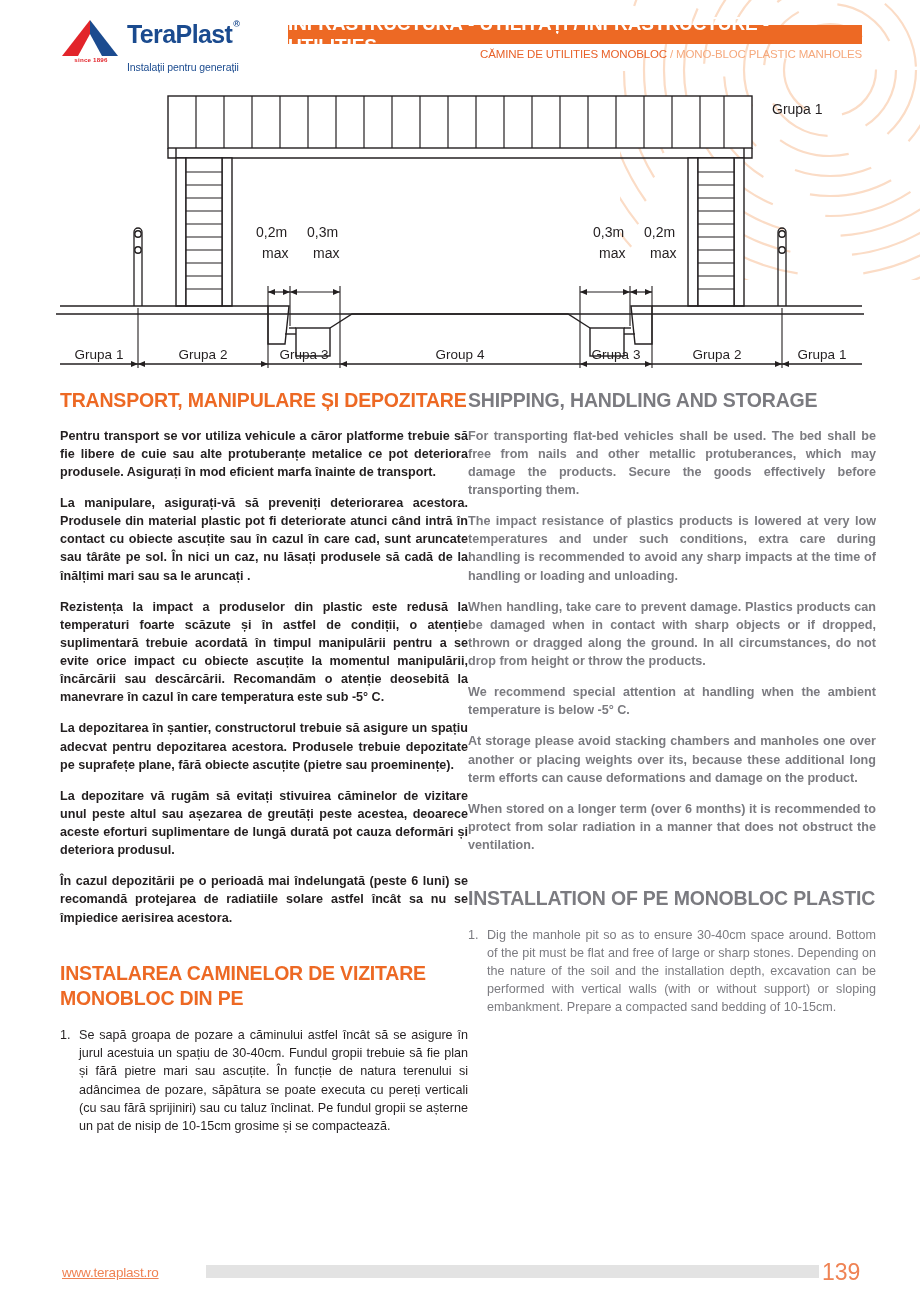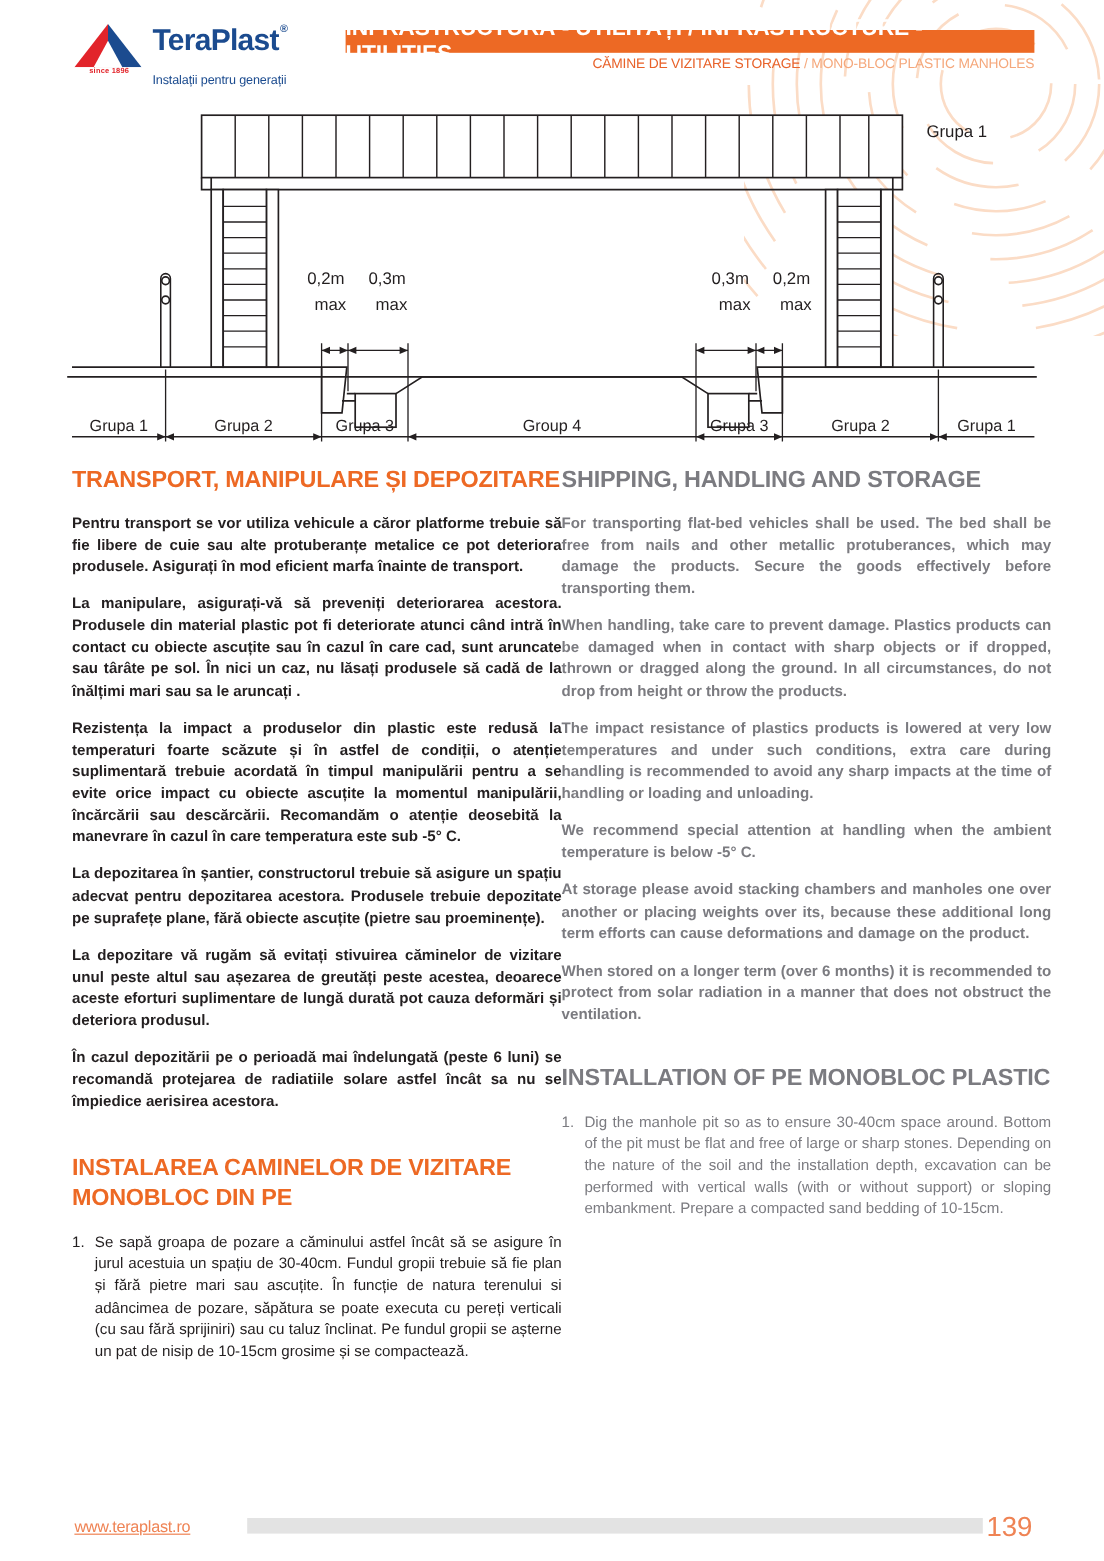--- a/index.html
+++ b/index.html
@@ -104,21 +104,21 @@
         <div class="logo-since">since 1896</div>
       </div>
       <div class="logo-text">
         <div class="logo-name"><span>TeraPlast</span><sup>®</sup></div>
         <div class="logo-tag">Instalații pentru generații</div>
       </div>
     </div>
 
     <div class="banner">INFRASTRUCTURĂ - UTILITĂȚI / INFRASTRUCTURE - UTILITIES</div>
     <div class="subbanner">
-      <span class="sub-ro">CĂMINE DE VIZITARE STORAGE</span><span class="sub-en"> / </span><span class="sub-en">MONO-BLOC PLASTIC MANHOLES</span>
+      <span class="sub-ro">CĂMINE DE UTILITIES MONOBLOC</span><span class="sub-en"> / </span><span class="sub-en">MONO-BLOC PLASTIC MANHOLES</span>
     </div>
   </div>
 
   <div class="drawing">
     <svg width="920" height="292" viewBox="0 0 920 292">
       <g stroke="#231f20" fill="none" stroke-width="1.4">
 
         <rect x="168" y="10" width="584" height="52" fill="#fff"></rect>
         <g stroke-width="1.2">
           <line x1="196" y1="10" x2="196" y2="62"></line>
@@ -290,22 +290,22 @@
           <span class="num">1.</span>
           <span class="txt">Se sapă groapa de pozare a căminului astfel încât să se asigure în jurul acestuia un spațiu de 30-40cm. Fundul gropii trebuie să fie plan și fără pietre mari sau ascuțite. În funcție de natura terenului si adâncimea de pozare, săpătura se poate executa cu pereți verticali (cu sau fără sprijiniri) sau cu taluz înclinat. Pe fundul gropii se așterne un pat de nisip de 10-15cm grosime și se compactează.</span>
         </li>
       </ol>
     </div>
 
     <div class="col col-en">
       <h2 class="sec">SHIPPING, HANDLING AND STORAGE</h2>
       <div>
         <p class="body">For transporting flat-bed vehicles shall be used. The bed shall be free from nails and other metallic protuberances, which may damage the products. Secure the goods effectively before transporting them.</p>
+        <p class="body">The impact resistance of plastics products is lowered at very low temperatures and under such conditions, extra care during handling is recommended to avoid any sharp impacts at the time of handling or loading and unloading.</p>
         <p class="body">When handling, take care to prevent damage. Plastics products can be damaged when in contact with sharp objects or if dropped, thrown or dragged along the ground. In all circumstances, do not drop from height or throw the products.</p>
-        <p class="body">The impact resistance of plastics products is lowered at very low temperatures and under such conditions, extra care during handling is recommended to avoid any sharp impacts at the time of handling or loading and unloading.</p>
         <p class="body">We recommend special attention at handling when the ambient temperature is below -5° C.</p>
         <p class="body">At storage please avoid stacking chambers and manholes one over another or placing weights over its, because these additional long term efforts can cause deformations and damage on the product.</p>
         <p class="body">When stored on a longer term (over 6 months) it is recommended to protect from solar radiation in a manner that does not obstruct the ventilation.</p>
       </div>
       <h2 class="sec" style="margin-top:32px;">INSTALLATION OF PE MONOBLOC PLASTIC</h2>
       <ol class="steps">
         <li>
           <span class="num">1.</span>
           <span class="txt">Dig the manhole pit so as to ensure 30-40cm space around. Bottom of the pit must be flat and free of large or sharp stones. Depending on the nature of the soil and the installation depth, excavation can be performed with vertical walls (with or without support) or  sloping embankment. Prepare a compacted sand bedding of 10-15cm.</span>
         </li>

